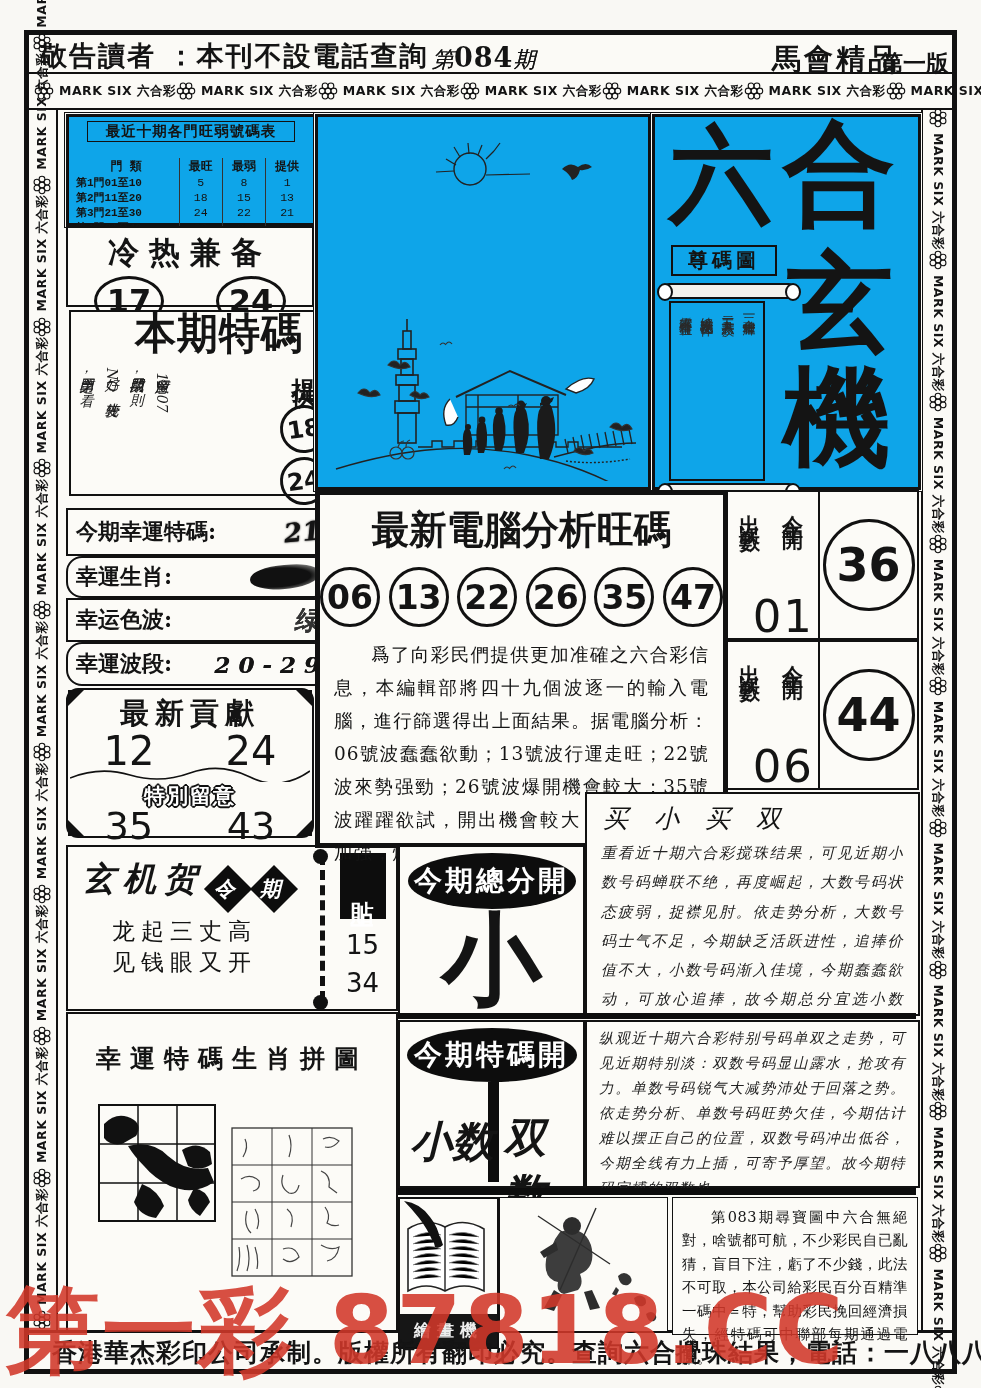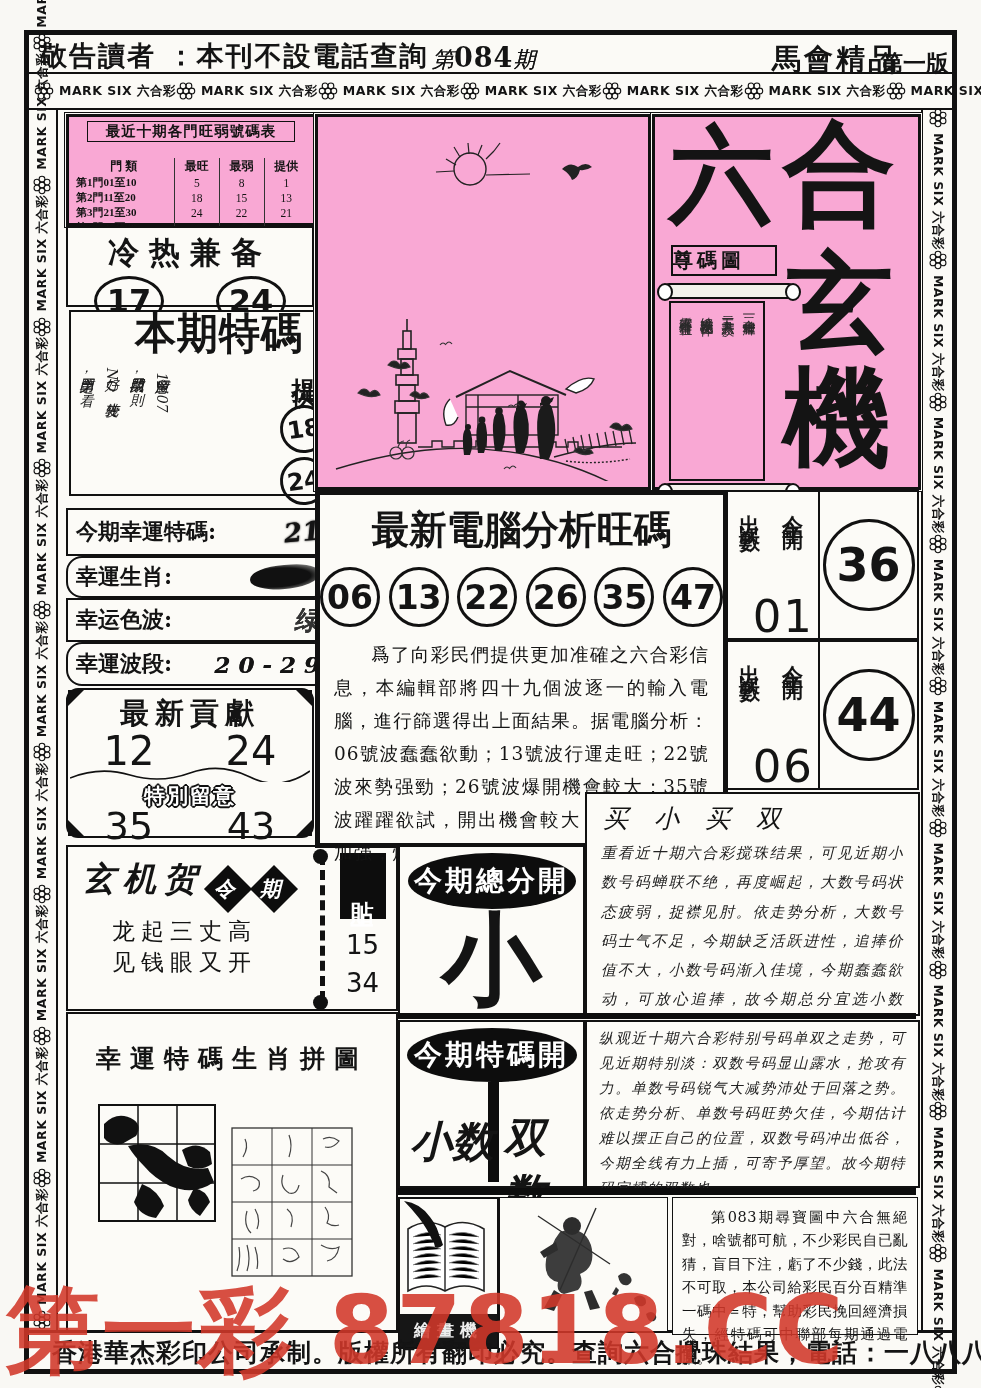--- a/index.html
+++ b/index.html
@@ -22,26 +22,26 @@
   .strip{display:flex;justify-content:space-between;align-items:center;}
   .strip-unit{display:inline-flex;align-items:center;gap:5px;white-space:nowrap;}
   .strip-label{font-family:"DejaVu Sans",sans-serif;font-size:12.5px;font-weight:700;letter-spacing:.5px;}
   .topstrip{left:34px;top:76px;width:885px;height:30px;}
   .vstrip{width:1222px;height:26px;transform-origin:0 0;}
   .vstrip-left{left:29px;top:1330px;transform:rotate(-90deg);}
   .vstrip-right{left:951px;top:108px;transform:rotate(90deg);}
 
   
   .box{border:2px solid #111;background:#fcfbf7;}
-  .dbox{border:3px solid #111;box-shadow:0 0 0 1px #fcfbf7,0 0 0 2px #111;background:#f9a8d4;}
+  .dbox{border:3px solid #111;box-shadow:0 0 0 1px #fcfbf7,0 0 0 2px #111;background:#0ea5e9;}
 
   
   .tbl-title{margin:4px auto 1px;width:206px;border:1px solid #111;text-align:center;
              font-size:14.5px;font-weight:800;letter-spacing:1px;}
-  table.hc{border-collapse:collapse;width:96%;margin:16px auto;font-family:Liberation Serif, serif;}
+  table.hc{border-collapse:collapse;width:96%;margin:16px auto;font-family:Liberation Mono, monospace;}
   table.hc th{font-size:12px;font-weight:700;padding:0 2px;}
   table.hc td{font-size:11.5px;text-align:center;padding:0 2px;}
   table.hc td.rowlabel{font-weight:700;text-align:left;font-size:11px;white-space:nowrap;}
   table.hc th:not(:first-child),table.hc td:not(:first-child){border-left:1px solid #333;}
 
   .coldhot-title{font-size:31px;font-weight:900;letter-spacing:10px;text-align:center;margin-top:4px;}
   .ellnum{border:3px solid #111;border-radius:50%;display:inline-flex;align-items:center;justify-content:center;
           font-size:32px;font-weight:600;width:64px;height:44px;font-family:"DejaVu Sans",sans-serif;}
   .coldhot-nums{display:flex;justify-content:space-around;margin-top:2px;}
 
@@ -88,21 +88,21 @@
              text-align:center;margin-top:8px;transform:scaleX(.96);}
   .nums-row{display:flex;justify-content:space-between;gap:5px;margin-top:10px;}
   .num-circle{width:54px;height:54px;border:3.5px solid #111;border-radius:50%;display:flex;align-items:center;
               justify-content:center;font-size:33px;font-weight:600;font-family:"DejaVu Sans",sans-serif;}
   .ana-body{font-size:18.5px;line-height:1.78;text-align:justify;padding:12px 14px 0;letter-spacing:1px;}
   .ana-body::first-line{}
   .indent{text-indent:2em;}
 
   
   .bigchar{font-weight:900;line-height:1;position:absolute;font-family:"DejaVu Serif",serif;}
-  .seal{border:2px solid #111;font-size:20px;font-weight:900;letter-spacing:4px;}
+  .seal{border:2px solid #111;font-size:20px;font-weight:900;letter-spacing:4px;text-align:center;}
   .roller{height:12px;background:#f4f2ec;border:2px solid #111;border-radius:6px;position:relative;}
   .roller::before,.roller::after{content:"";position:absolute;top:-2px;width:12px;height:14px;border:2px solid #111;
         border-radius:50%;background:#fff;}
   .roller::before{left:-8px;} .roller::after{right:-8px;}
   .scroll-body{border:2px solid #111;margin:2px 6px;height:168px;padding:4px 3px;
                writing-mode:vertical-rl;font-size:13px;line-height:1.55;letter-spacing:1px;color:#2a2a2a;}
   .scroll-line{margin:0 1px;}
 
   .stat{display:flex;}
   .stat .lft{width:86px;border-right:2px solid #111;padding:6px 4px 2px;display:flex;flex-direction:column;}

